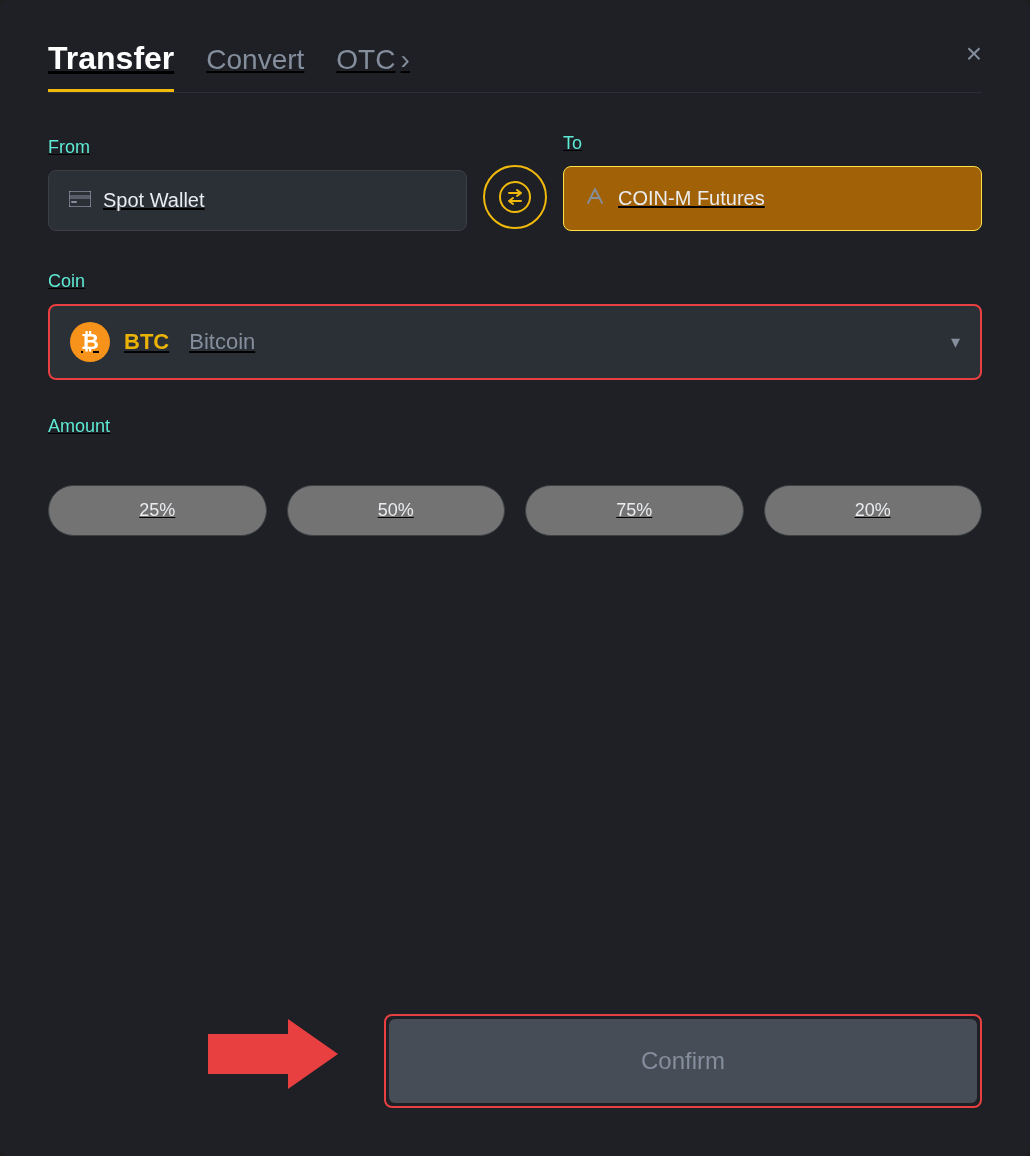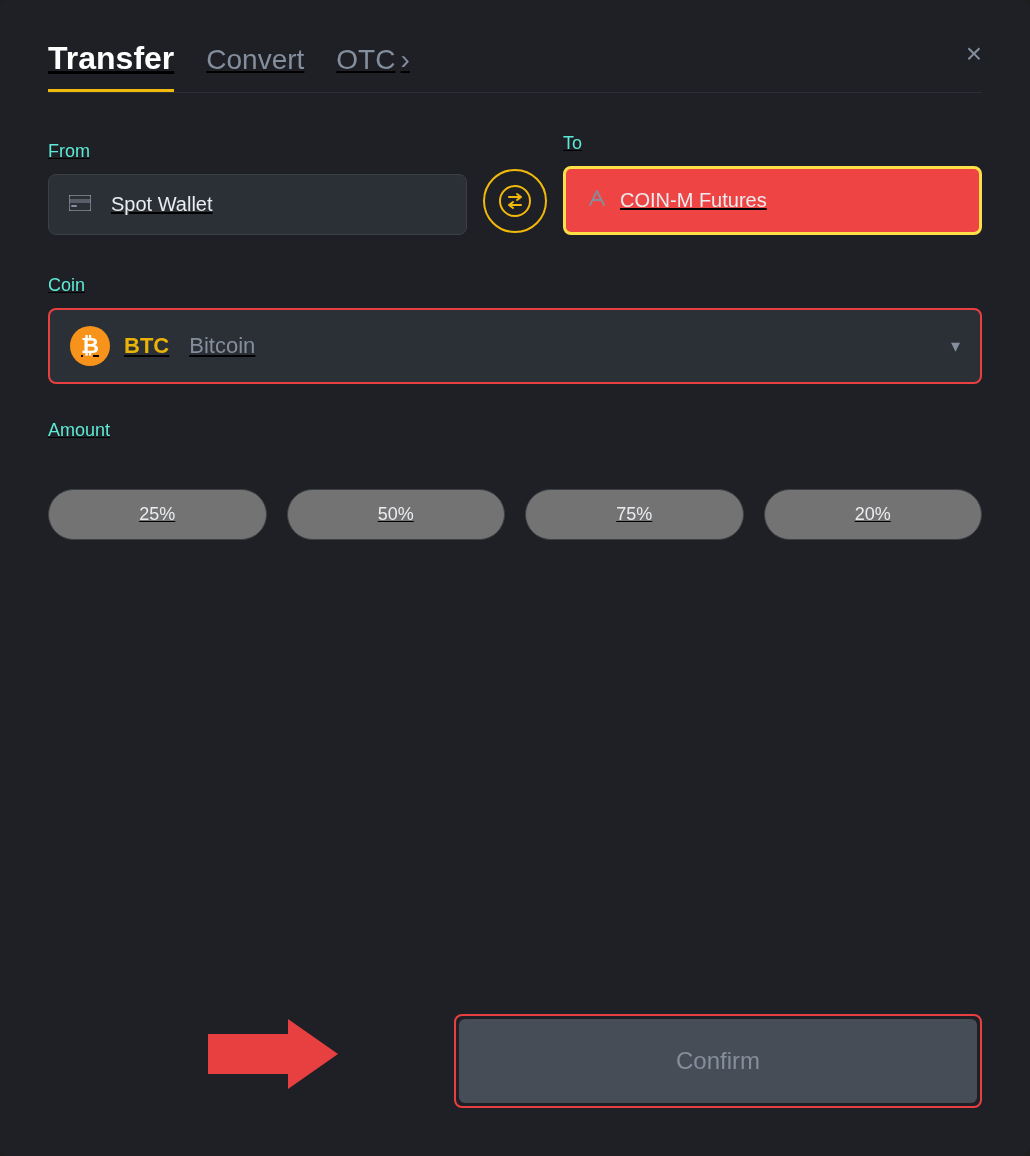--- a/index.html
+++ b/index.html
@@ -98,21 +98,21 @@
       margin-bottom: 12px;
     }
 
     .wallet-selector {
       background: #2b2f36;
       border: 1px solid #3c4043;
       border-radius: 8px;
       padding: 18px 20px;
       display: flex;
       align-items: center;
-      gap: 20px;
+      gap: 12px;
       cursor: pointer;
       width: 100%;
     }
 
     .wallet-selector .wallet-icon {
       color: #848e9c;
       font-size: 20px;
     }
 
     .wallet-selector .wallet-name {
@@ -134,22 +134,22 @@
       flex-shrink: 0;
       margin-bottom: 2px;
     }
 
     .swap-btn svg {
       width: 32px;
       height: 32px;
     }
 
     .futures-selector {
-      background: #ef4444;
-      border: 3px solid #fde047;
+      background: #a16207;
+      border: 1px solid #fde047;
       border-radius: 8px;
       padding: 18px 20px;
       display: flex;
       align-items: center;
       gap: 12px;
       cursor: pointer;
       width: 100%;
     }
 
     .futures-icon {
@@ -275,21 +275,21 @@
       padding-top: 40px;
     }
 
     .arrow-container {
       position: absolute;
       left: 160px;
       bottom: 10px;
     }
 
     .confirm-btn-wrapper {
-      width: 528px;
+      width: 598px;
       border: 2.5px solid #e84040;
       border-radius: 8px;
       padding: 3px;
       margin-left: 36px;
     }
 
     .confirm-btn {
       width: 100%;
       background: #474d57;
       border: none;

